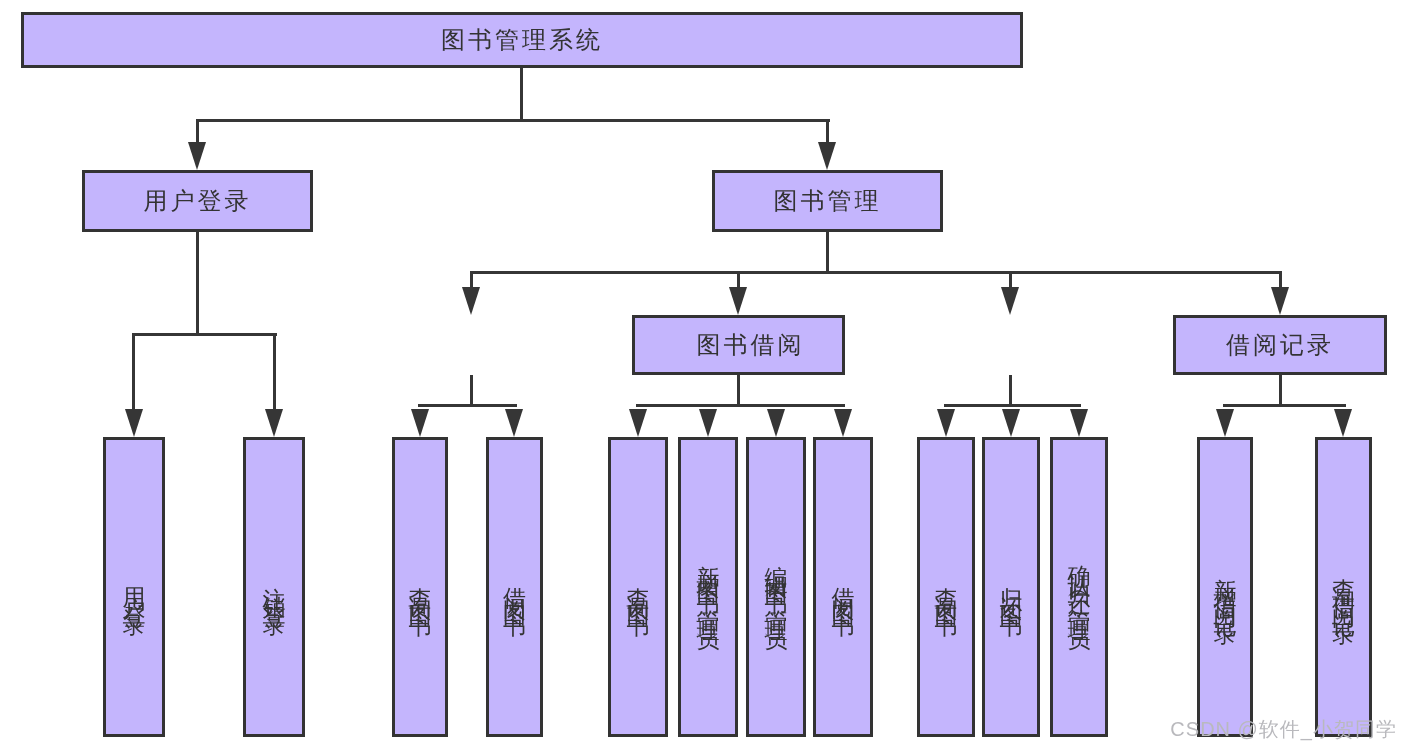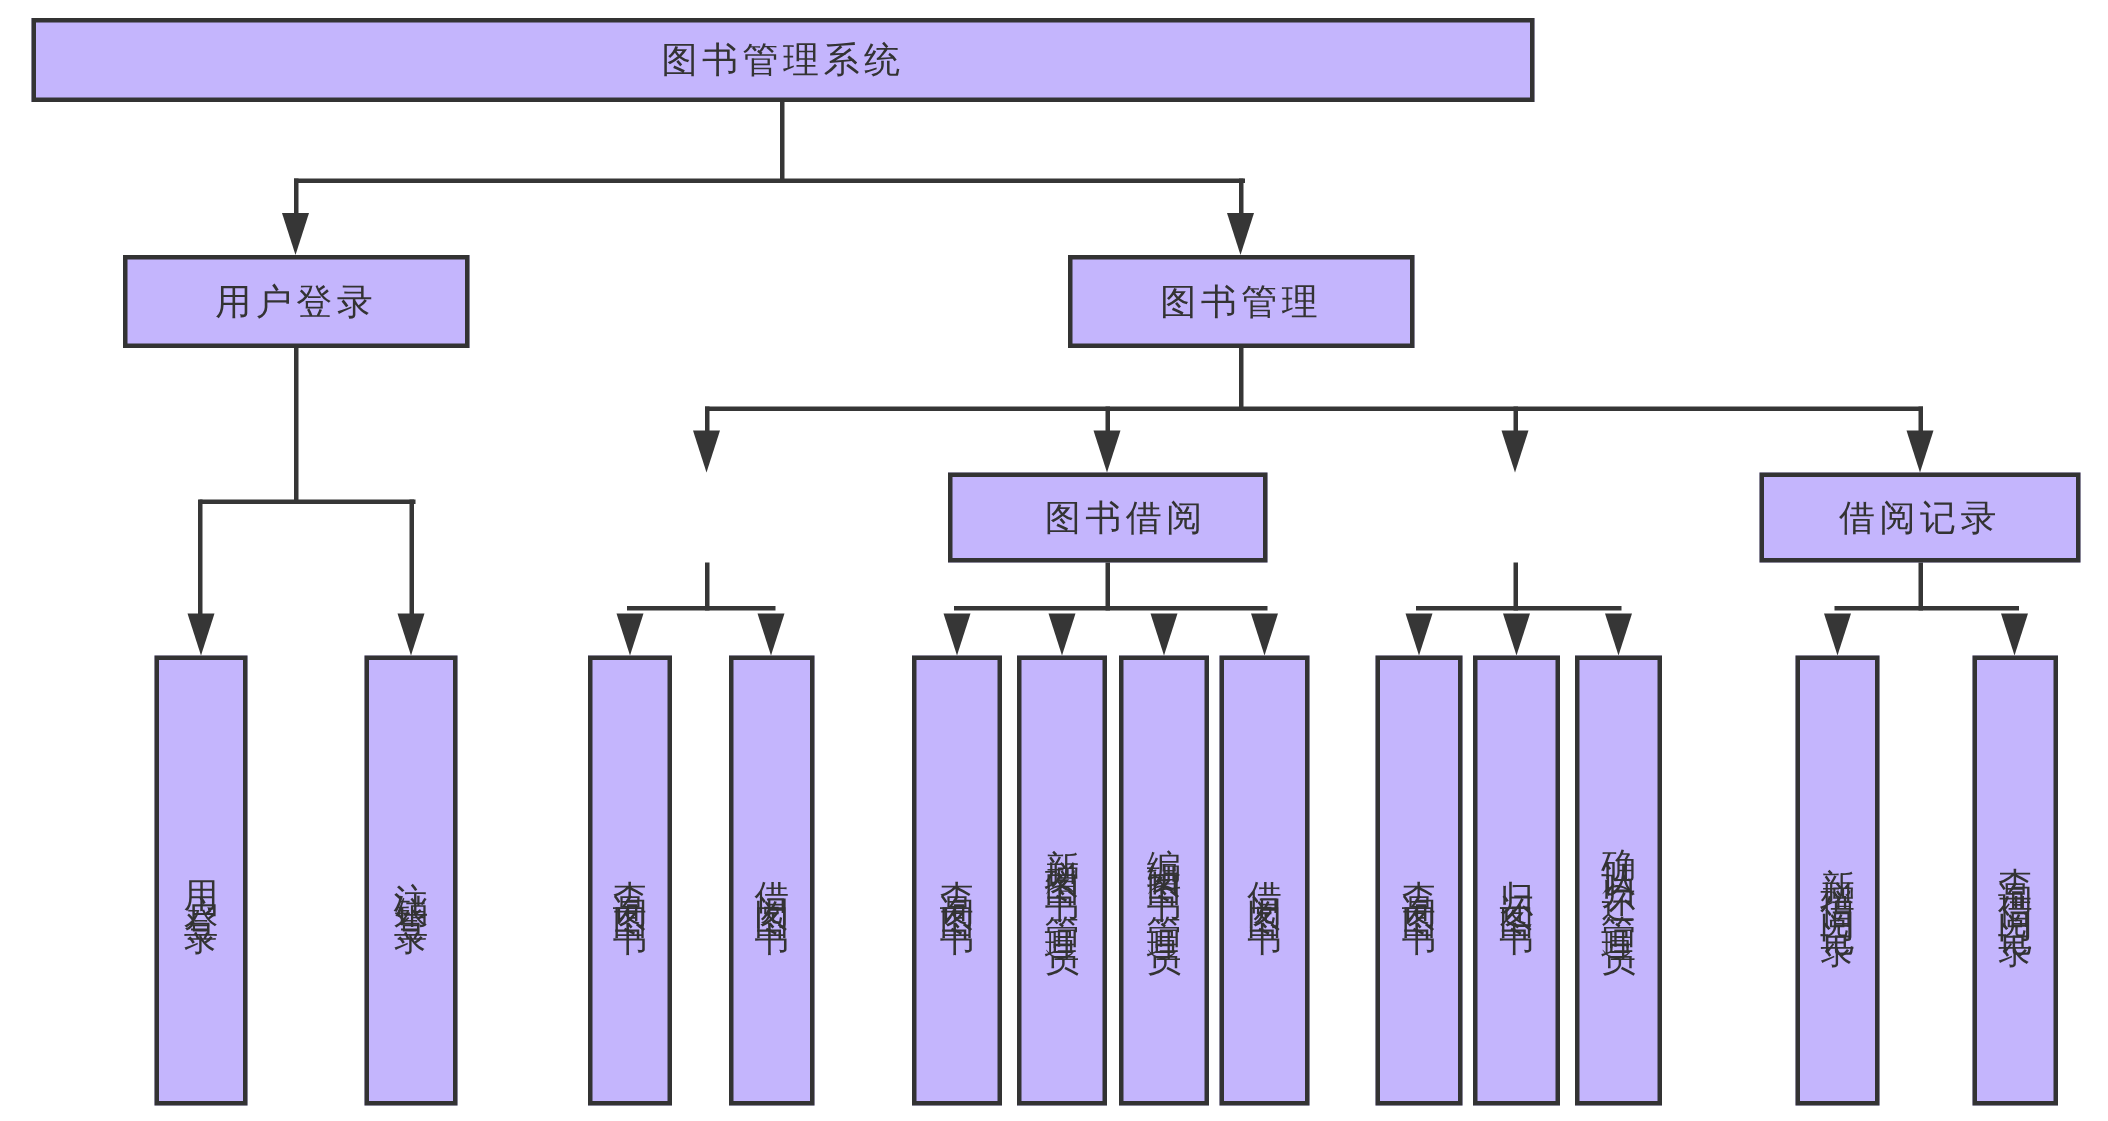--- a/index.html
+++ b/index.html
@@ -163,14 +163,15 @@
     <span class="vlabel">确认归还（管理员）</span>
   </div>
 
   <div class="box" style="left:1197px;top:437px;width:56px;height:300px;">
     <span class="vlabel">新增借阅记录</span>
   </div>
   <div class="box" style="left:1315px;top:437px;width:57px;height:300px;">
     <span class="vlabel">查询借阅记录</span>
   </div>
 
+  <div class="watermark">CSDN @软件_小贺同学</div>
 
 </div>
 
 </body></html>

